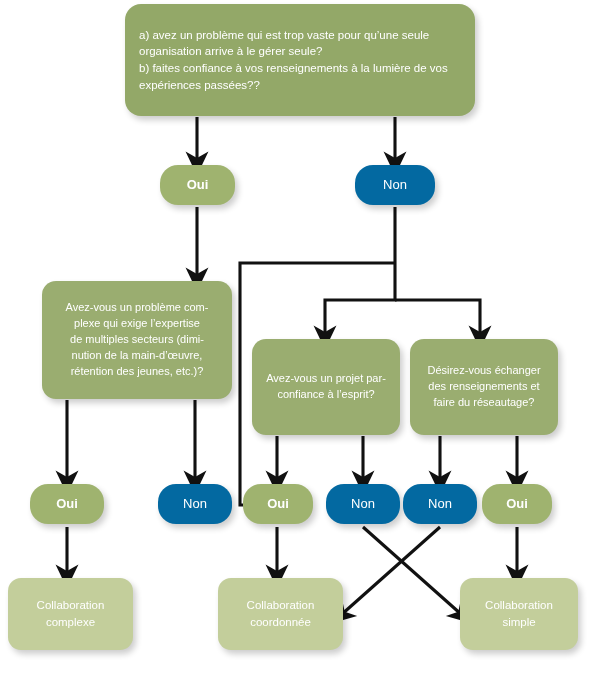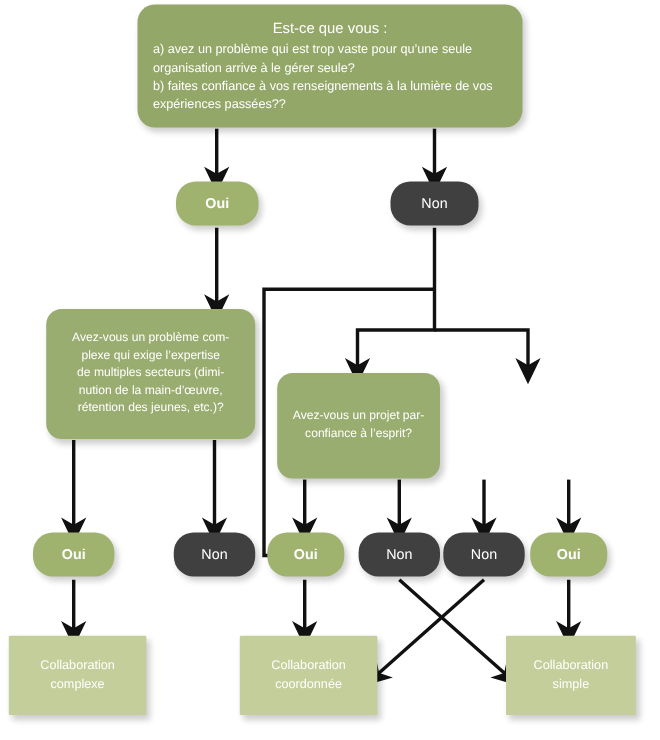--- a/index.html
+++ b/index.html
@@ -38,25 +38,25 @@
     font-size:11.5px;
   }
   .qbox.side{ font-size:11px; }
 
   .pill{
     border-radius:18px;
     font-size:13px;
     height:40px;
   }
   .pill.oui{ background:#9fb36f;font-weight:bold; }
-  .pill.non{ background:#404040; }
+  .pill.non{ background:#0369a1; }
 
   .result{
     background:#c3ce9b;
-    border-radius:1px;
+    border-radius:13px;
     font-size:11.5px;
     padding:4px 8px;
   }
 
   .boxtext{white-space:pre-line;display:block;width:100%;}
   .titleline{display:block;font-size:13.5px;margin-bottom:2px;text-align:center;}
   .bodylines{display:block;font-size:11.5px;text-align:left;white-space:pre-line;}
 </style>
 </head>
 <body>
@@ -93,21 +93,20 @@
       <path d="M67,527 L67,576"></path>
       <path d="M277,527 L277,576"></path>
       <path d="M517,527 L517,576"></path>
 
       <path d="M363,527 L462,615"></path>
       <path d="M440,527 L341,615"></path>
     </g>
   </svg>
 
   <div class="node qbox top" style="left:125px;top:4px;width:350px;height:112px;flex-direction:column;justify-content:center;padding:8px 14px;">
-    <span class="titleline">Est-ce que vous :</span>
     <span class="bodylines">a)  avez un problème qui est trop vaste pour qu’une seule organisation arrive à le gérer seule?
 b)  faites confiance à vos renseignements à la lumière de vos expériences passées??</span>
   </div>
 
   <div class="node pill oui" style="left:160px;top:165px;width:75px;">
     <span>Oui</span>
   </div>
   <div class="node pill non" style="left:355px;top:165px;width:80px;">
     <span>Non</span>
   </div>
@@ -118,20 +117,25 @@
 de multiples secteurs (dimi-
 nution de la main-d’œuvre,
 rétention des jeunes, etc.)?</span>
   </div>
 
   <div class="node qbox side" style="left:252px;top:339px;width:148px;height:96px;">
     <span class="boxtext">Avez-vous un projet par-
 confiance à l’esprit?</span>
   </div>
 
+  <div class="node qbox side" style="left:410px;top:339px;width:148px;height:96px;">
+    <span class="boxtext">Désirez-vous échanger
+des renseignements et
+faire du réseautage?</span>
+  </div>
 
   <div class="node pill oui" style="left:30px;top:484px;width:74px;">
     <span>Oui</span>
   </div>
   <div class="node pill non" style="left:158px;top:484px;width:74px;">
     <span>Non</span>
   </div>
   <div class="node pill oui" style="left:243px;top:484px;width:70px;">
     <span>Oui</span>
   </div>

